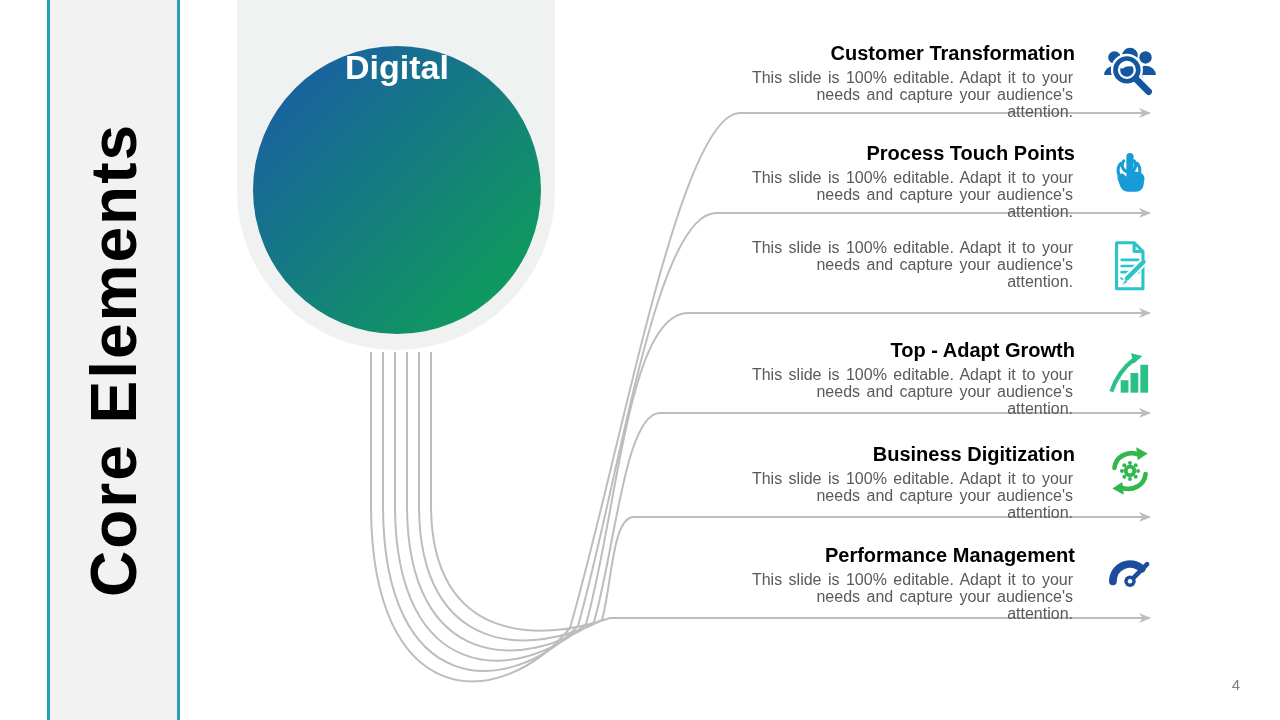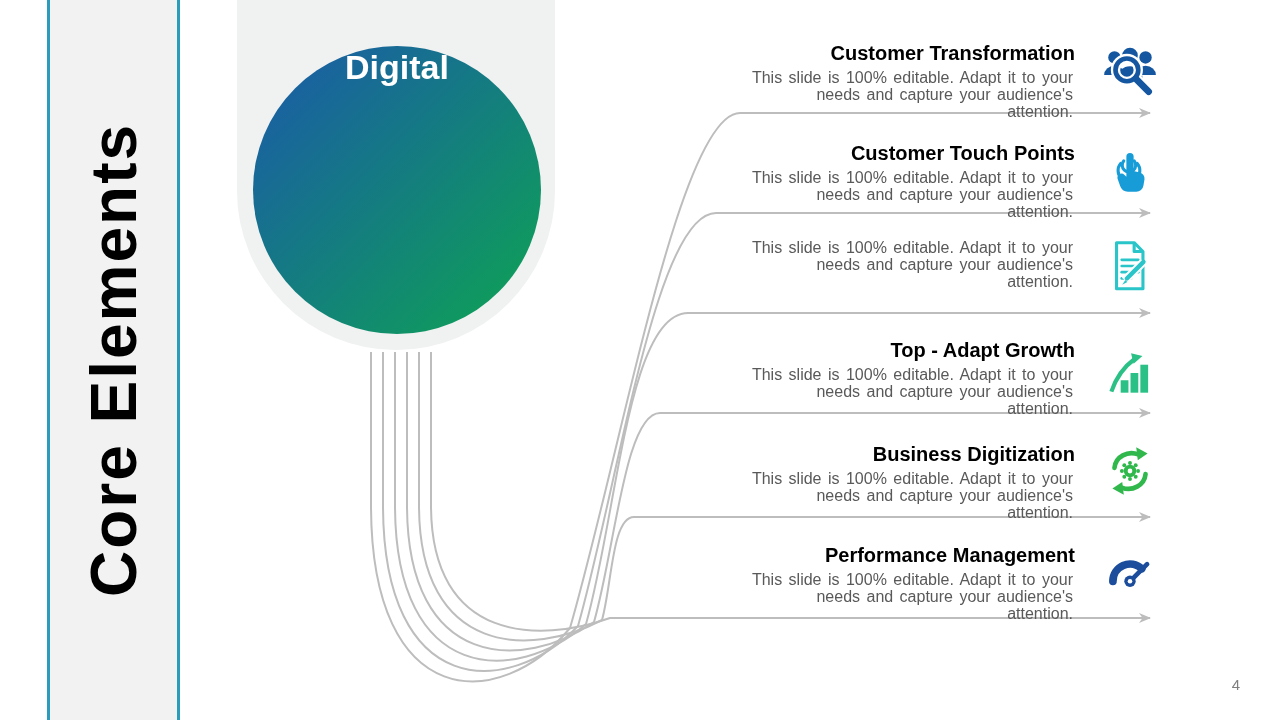--- a/index.html
+++ b/index.html
@@ -88,21 +88,21 @@
           <path d="M16 33 a12 11.5 0 0 1 24 0 z"></path>
       </g>
       <circle cx="25" cy="25" r="11" fill="none" stroke="#ffffff" stroke-width="9"></circle>
       <line x1="33.5" y1="33.5" x2="47" y2="47" stroke="#ffffff" stroke-width="11" stroke-linecap="round"></line>
       <circle cx="25" cy="25" r="11" fill="none" stroke="currentColor" stroke-width="4.5"></circle>
       <line x1="33.5" y1="33.5" x2="46" y2="46" stroke="currentColor" stroke-width="6.5" stroke-linecap="round"></line>
     </svg>
   </div>
 
   <div class="item" style="top:140px">
-    <h2>Customer Touch Points</h2>
+    <h2>Process Touch Points</h2>
     <p>This slide is 100% editable. Adapt it to your needs and capture your audience's attention.</p>
   </div>
   <div class="item-icon" style="top:142px">
     <svg viewBox="0 0 56 56" color="#189cd8">
       <g fill="none" stroke="currentColor" stroke-width="3" stroke-linecap="round">
         <path d="M19 20.7 A10.5 10.5 0 1 0 35 20.7"></path>
         <path d="M22 18.2 A6.5 6.5 0 1 0 32 18.2"></path>
       </g>
       <path fill="currentColor" d="M24.5 14 a3.5 3.5 0 0 1 7 0 v14 l6 1.5 a6 6 0 0 1 4.5 6.5 l-1 6 a7 7 0 0 1 -7 6 h-8 a8 8 0 0 1 -7.5 -5.5 l-2.5 -7 a4 4 0 0 1 6.5 -4 l2 2 z"></path>
     </svg>

